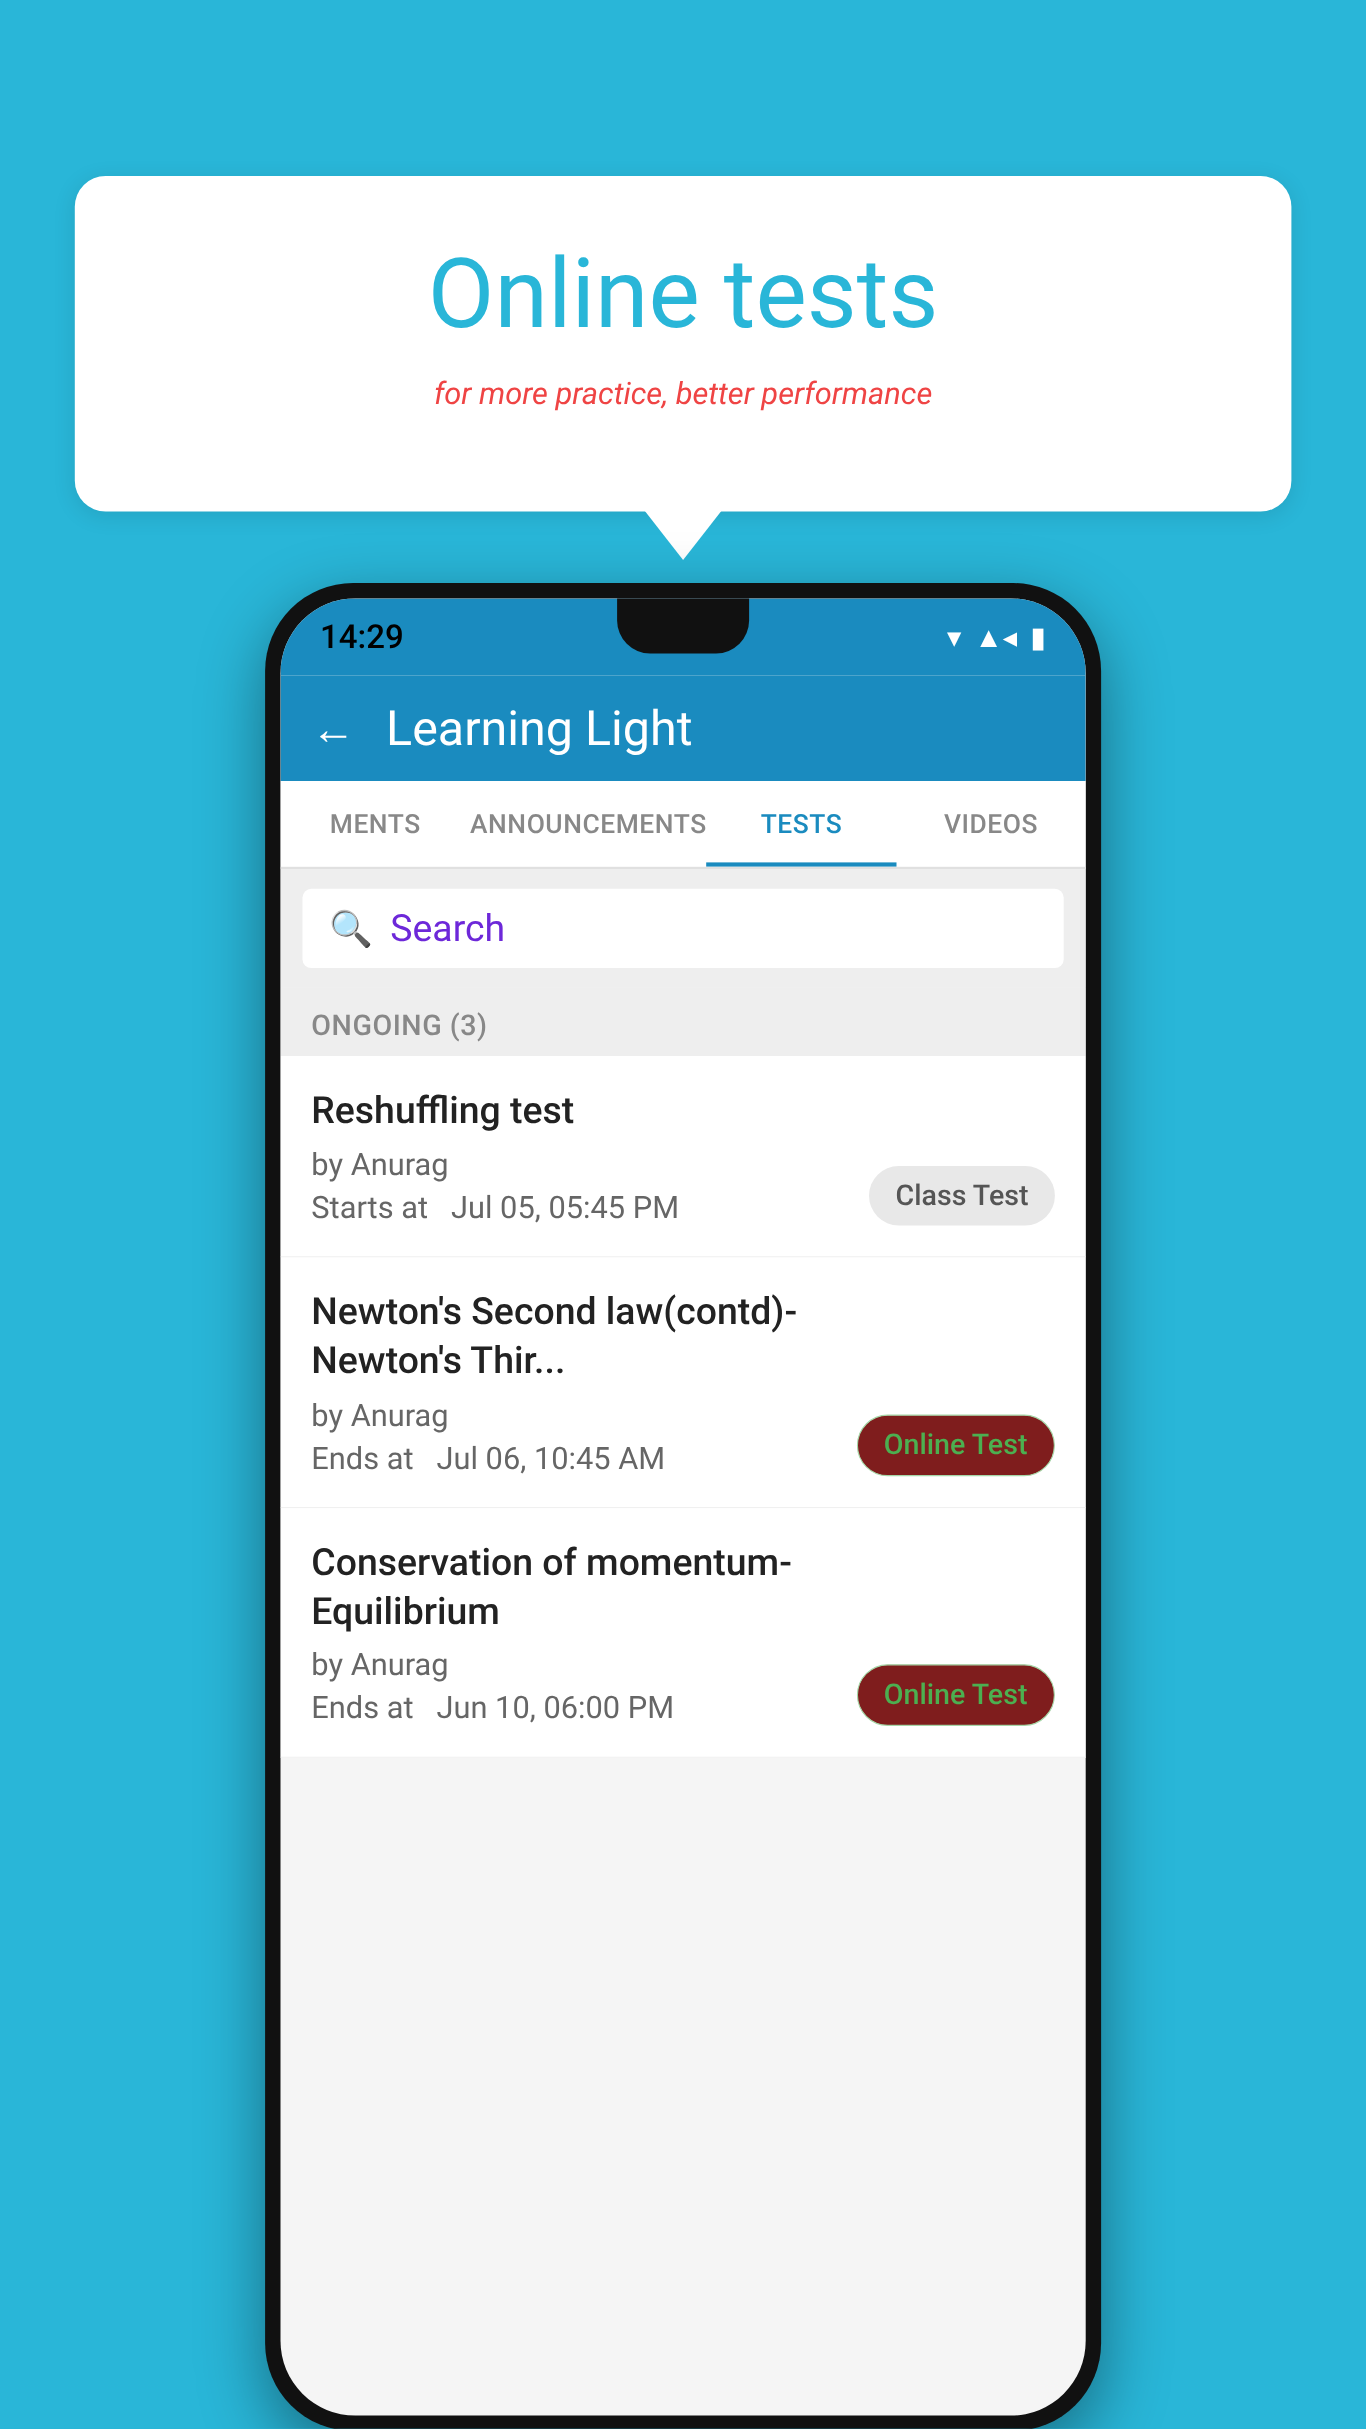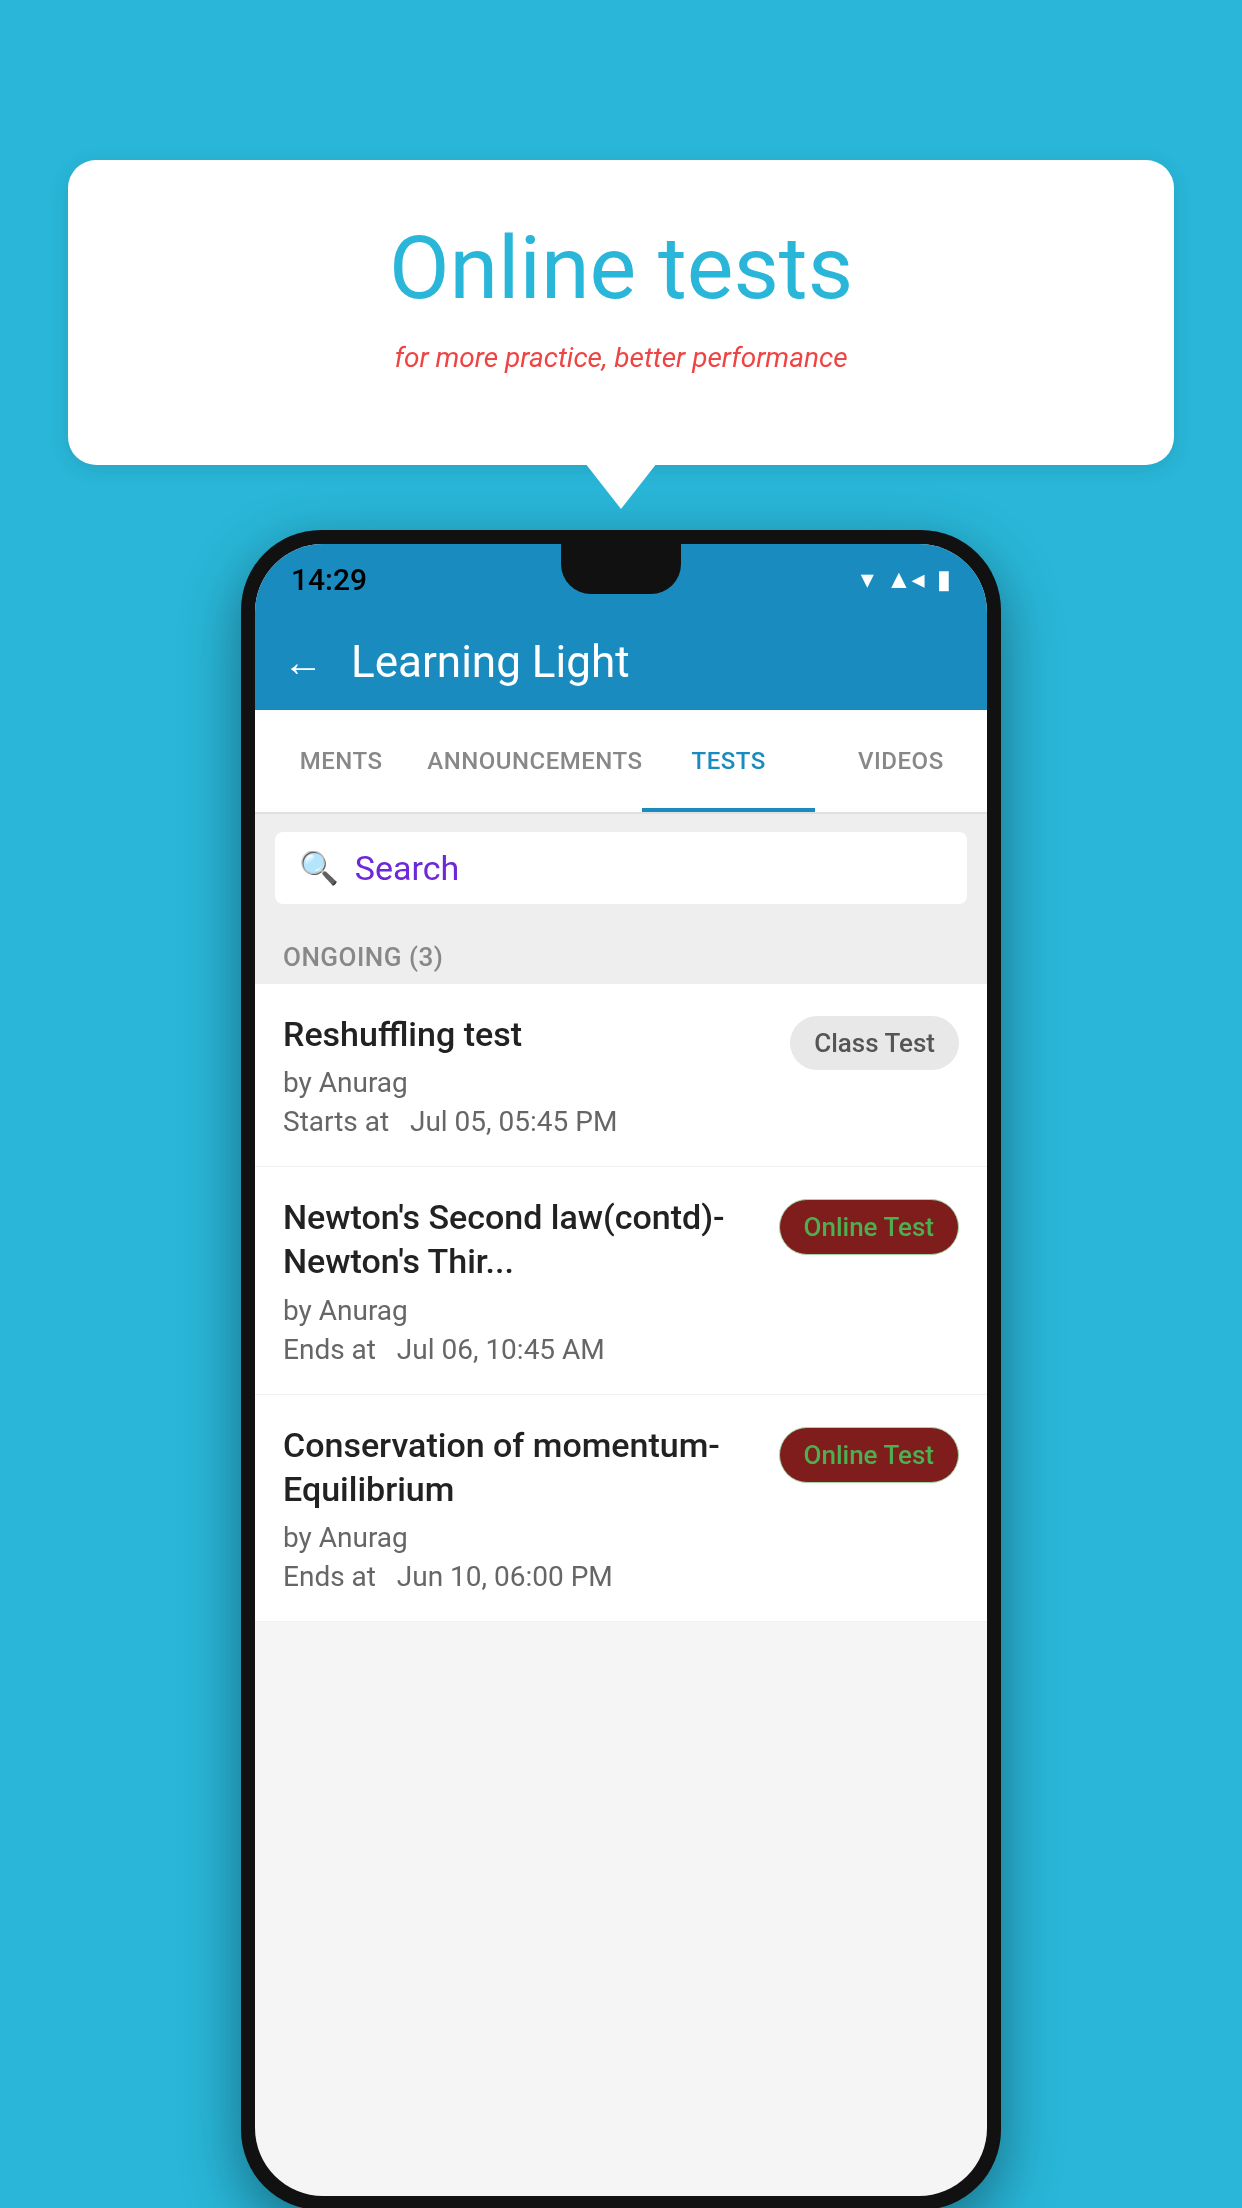--- a/index.html
+++ b/index.html
@@ -162,21 +162,21 @@
       color: white;
       font-size: 44px;
       font-weight: 400;
     }
 
     
     .tabs-bar {
       background: white;
       display: flex;
       border-bottom: 2px solid #e0e0e0;
-      height: 104px;
+      height: 80px;
       overflow: hidden;
     }
 
     .tab-item {
       flex: 1;
       display: flex;
       align-items: center;
       justify-content: center;
       font-size: 24px;
       color: #888;
@@ -240,21 +240,21 @@
 
     
     .test-list {
       background: white;
     }
 
     .test-item {
       padding: 28px 28px 28px;
       border-bottom: 1px solid #f0f0f0;
       display: flex;
-      align-items: flex-start;
+      align-items: flex-end;
       justify-content: space-between;
       gap: 16px;
     }
 
     .test-info {
       flex: 1;
     }
 
     .test-name {
       font-size: 34px;

